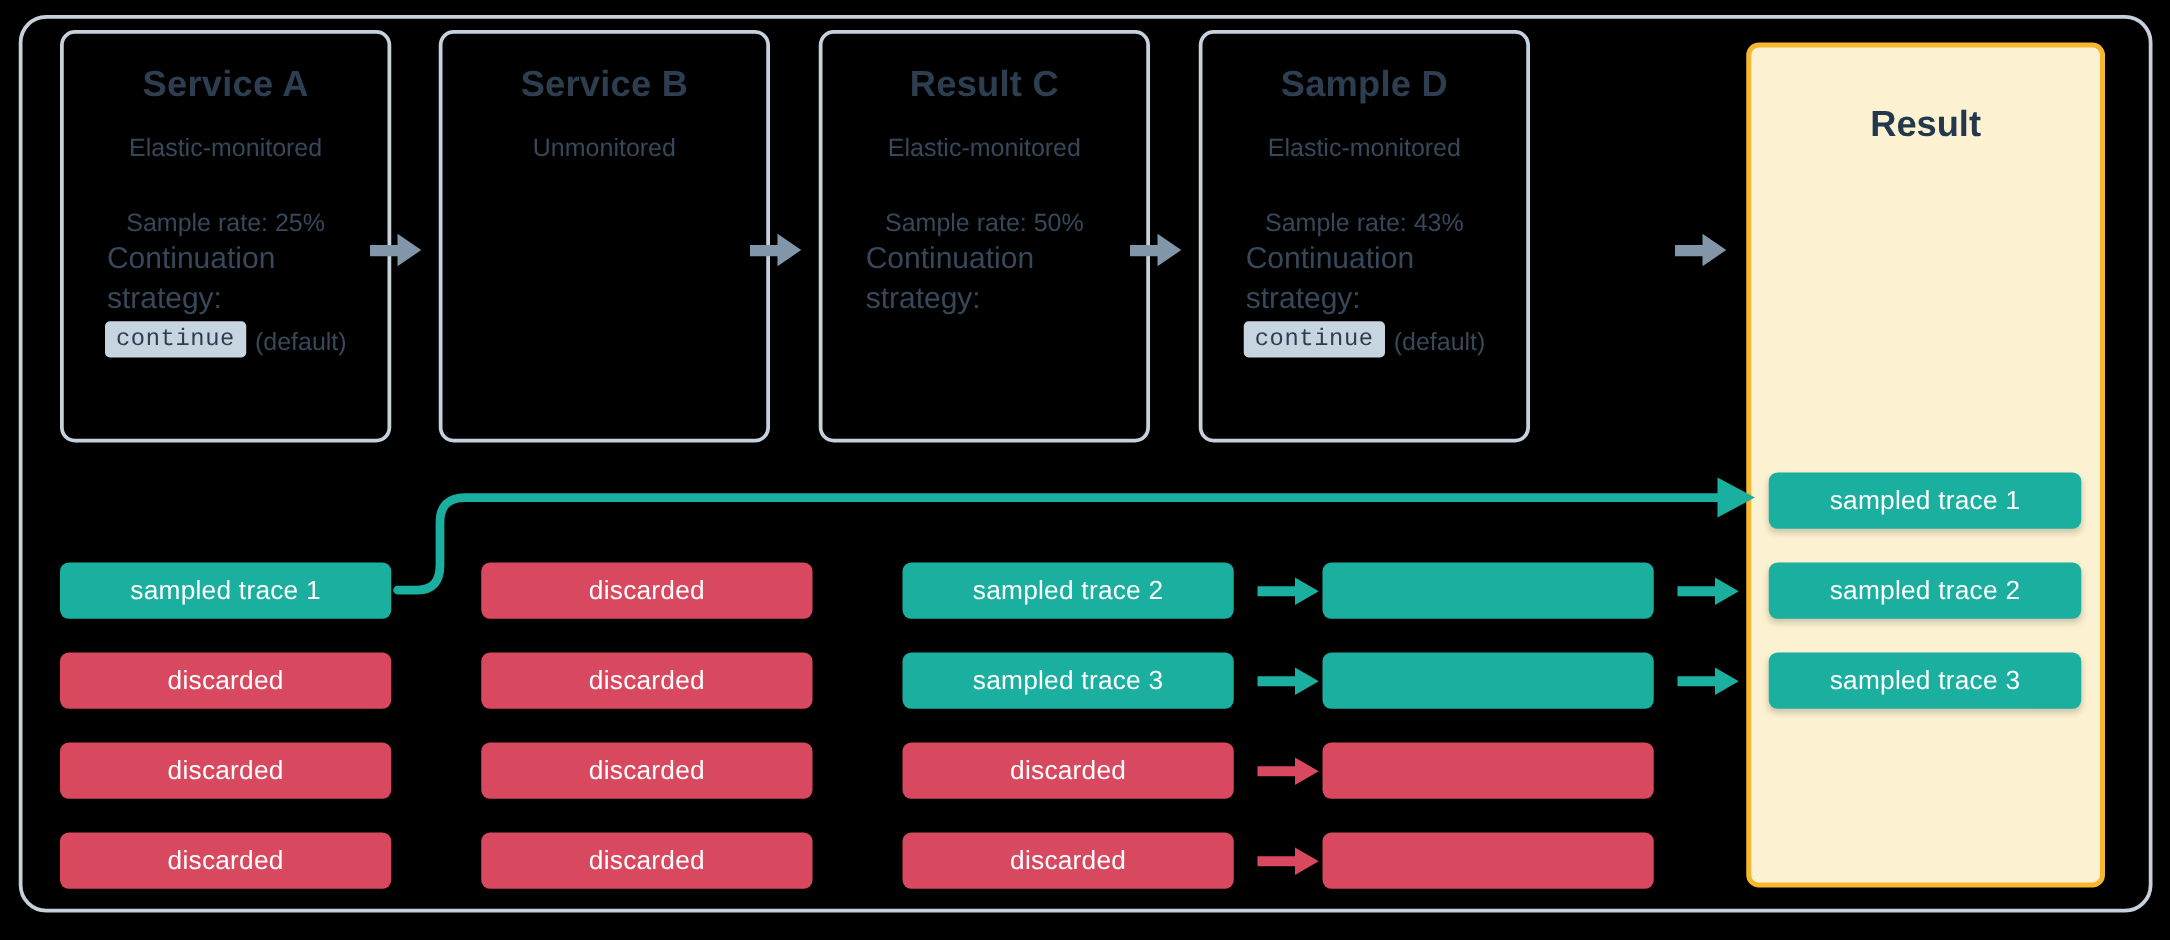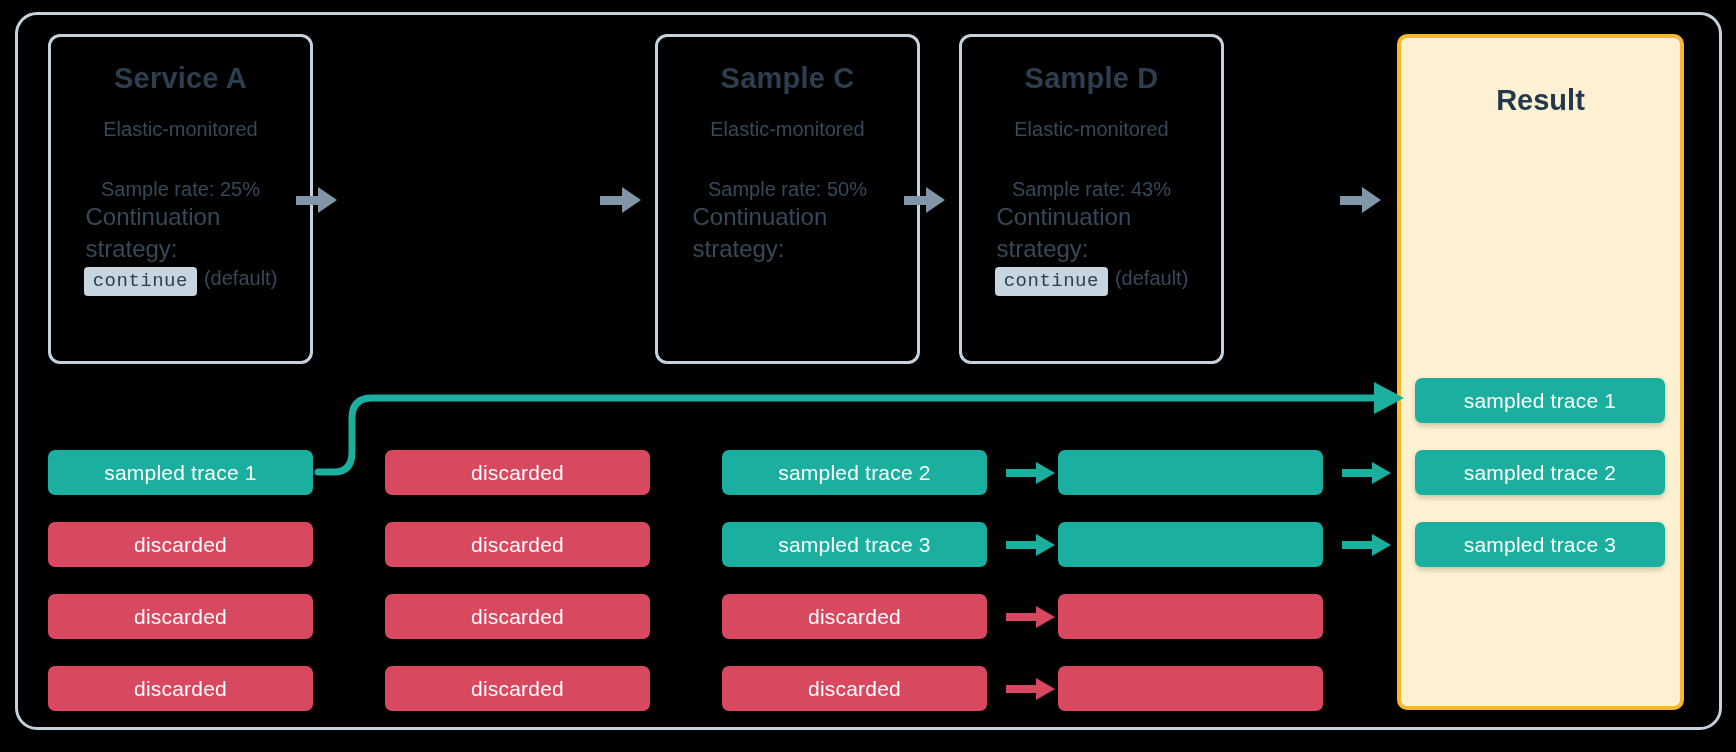--- a/index.html
+++ b/index.html
@@ -12,42 +12,42 @@
 
   
   .outer-frame{
     position:absolute;left:15px;top:12px;width:1707px;height:718px;
     border:3px solid #c5d2dd;border-radius:22px;box-sizing:border-box;
     pointer-events:none;
   }
 
   
   .service-box{
-    position:absolute;top:34px;width:265px;height:330px;
+    position:absolute;top:24px;width:265px;height:330px;
     border:3px solid #c5d2dd;border-radius:12px;box-sizing:border-box;
     background:#000;
     display:flex;flex-direction:column;align-items:center;
     padding-top:14px;
   }
   .svc-title{
     font-size:29px;font-weight:bold;color:#2d3e50;letter-spacing:.2px;
     margin:12px 0 0 0;line-height:1.1;
   }
   .svc-sub{
     font-size:20px;color:#37485a;margin-top:22px;line-height:1.2;
   }
   .svc-rate{
     font-size:20px;color:#37485a;margin-top:36px;line-height:1.2;
   }
   .svc-cont-label{
     font-size:24px;color:#37485a;line-height:1.32;
     width:190px;
   }
   .svc-code-row{
-    display:flex;align-items:flex-start;justify-content:center;gap:7px;
+    display:flex;align-items:flex-end;justify-content:center;gap:7px;
     margin-top:3px;flex-wrap:nowrap;
   }
   .code-chip{
     font-family:"Liberation Mono","DejaVu Sans Mono",monospace;
     font-size:19px;color:#2d3e50;background:#c7d5e0;
     border-radius:4px;padding:3px 9px 4px 9px;white-space:nowrap;
     letter-spacing:.5px;
   }
   .code-note{font-size:20px;color:#37485a;white-space:nowrap;}
 
@@ -111,23 +111,27 @@
     <div class="svc-title">Service A</div>
     <div class="svc-sub">Elastic-monitored</div>
     <div class="svc-rate">Sample rate: 25%</div>
     <div class="svc-cont-label">Continuation strategy:</div>
     <div class="svc-code-row">
       <span class="code-chip">continue</span>
       <span class="code-note">(default)</span>
     </div>
   </div>
 
+  <div class="service-box" style="left:351px;">
+    <div class="svc-title">Service B</div>
+    <div class="svc-sub">Unmonitored</div>
+  </div>
 
   <div class="service-box" style="left:655px;">
-    <div class="svc-title">Sample C</div>
+    <div class="svc-title">Result C</div>
     <div class="svc-sub">Elastic-monitored</div>
     <div class="svc-rate">Sample rate: 50%</div>
     <div class="svc-cont-label">Continuation strategy:</div>
   </div>
 
   <div class="service-box" style="left:959px;">
     <div class="svc-title">Sample D</div>
     <div class="svc-sub">Elastic-monitored</div>
     <div class="svc-rate">Sample rate: 43%</div>
     <div class="svc-cont-label">Continuation strategy:</div>

